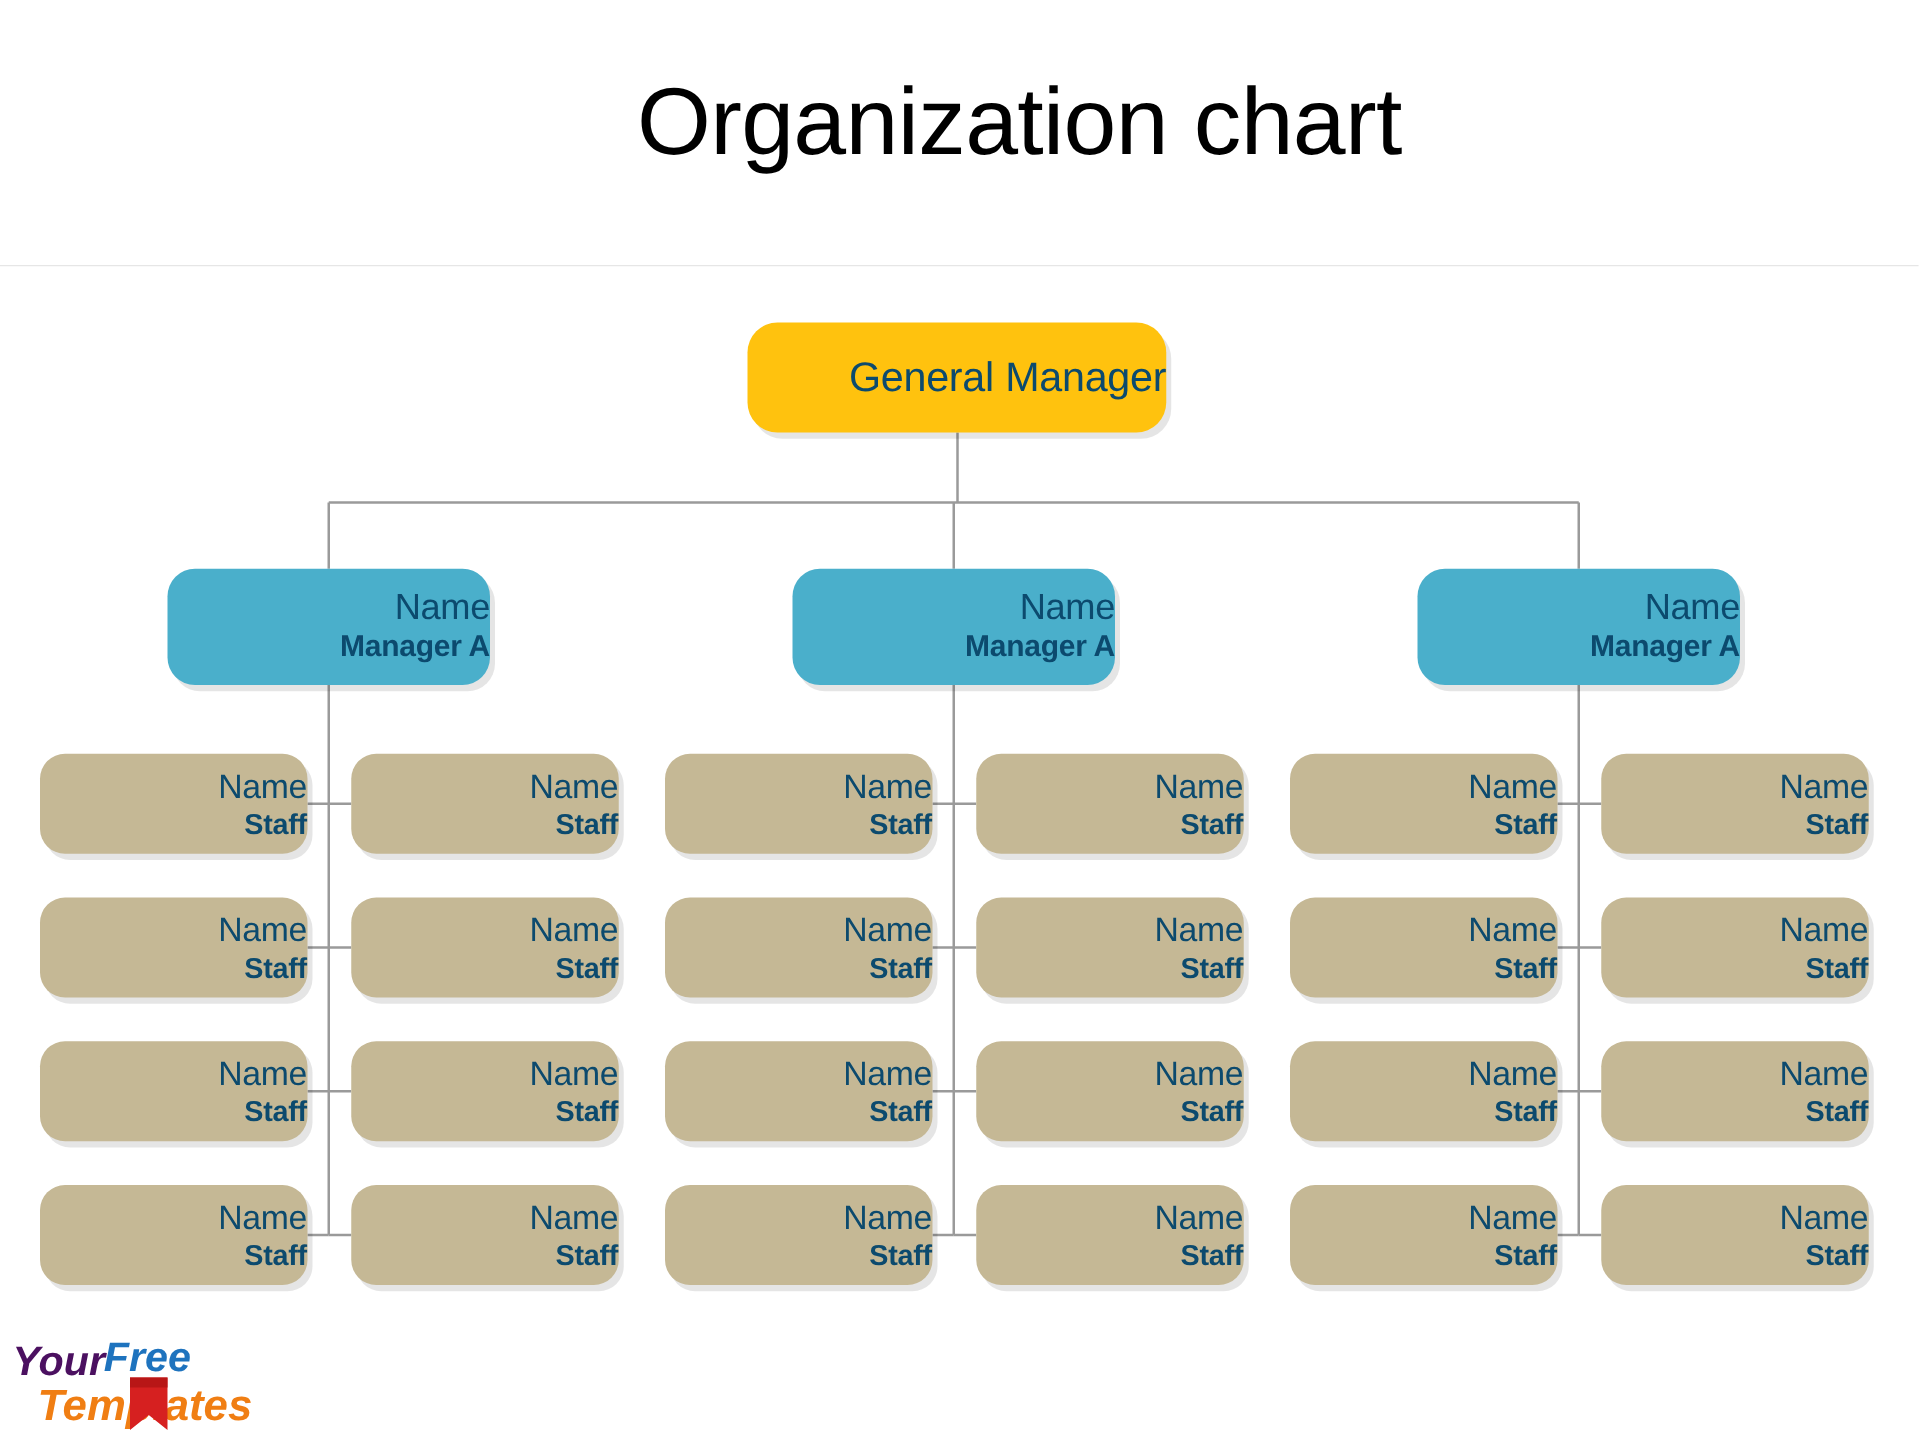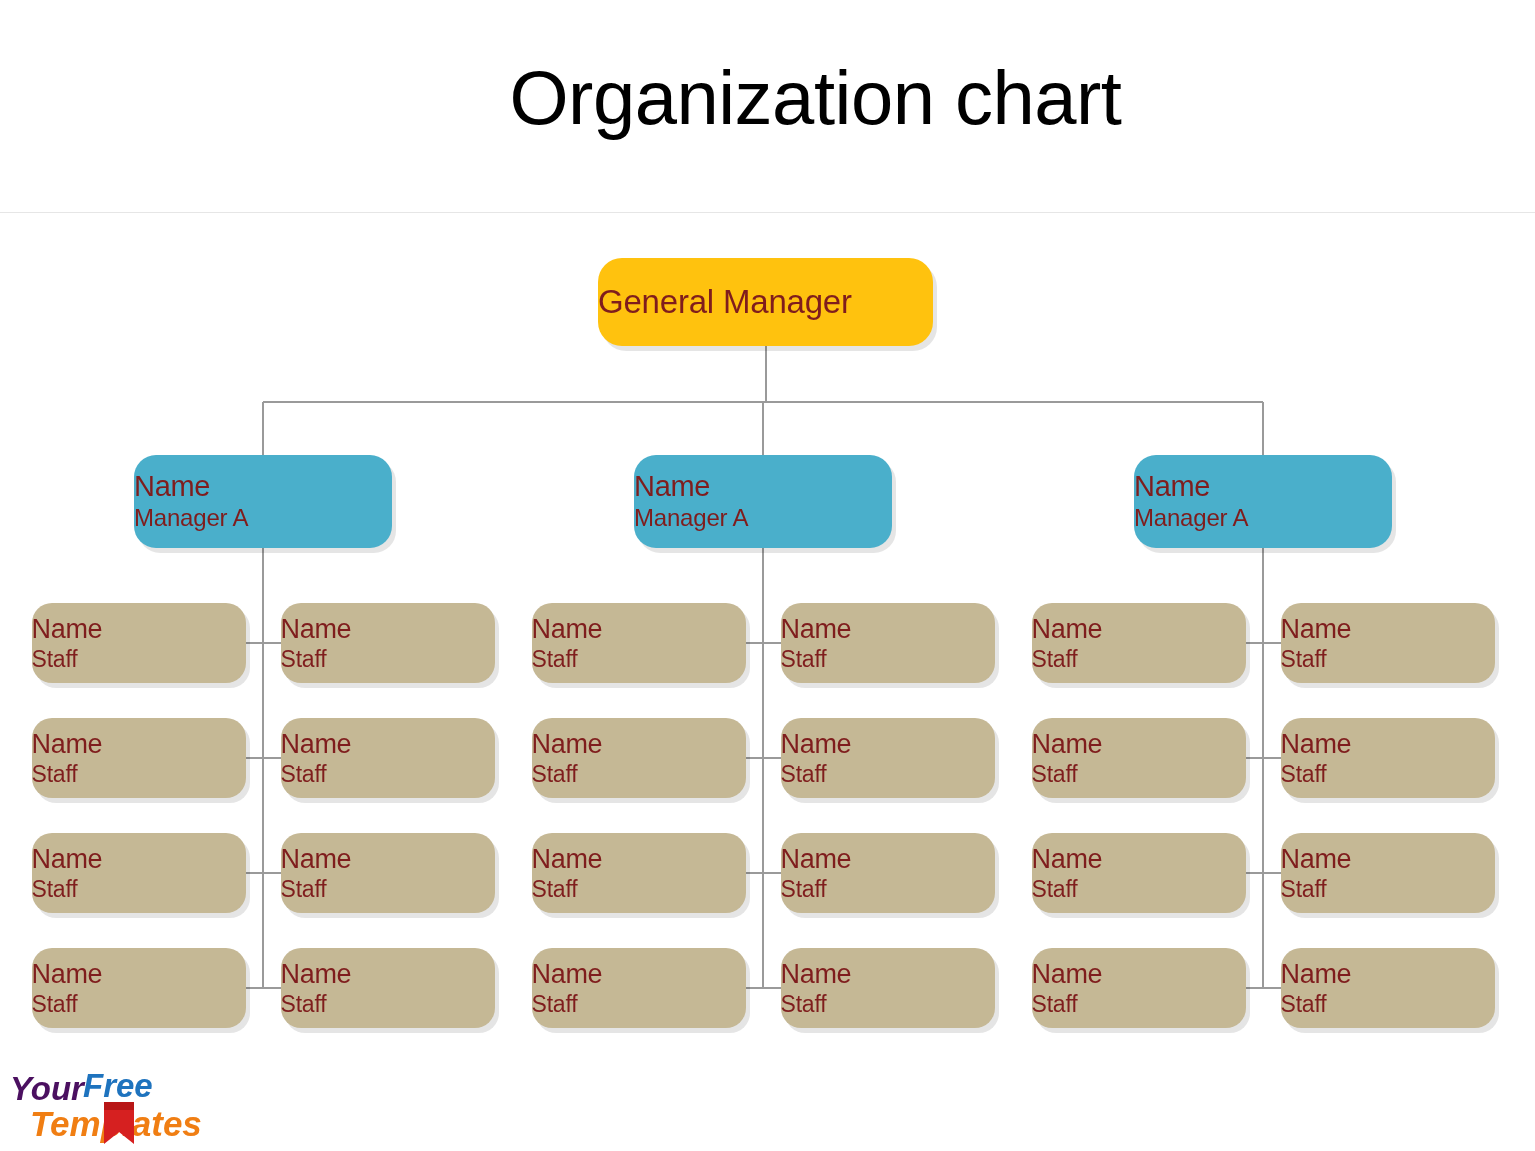--- a/index.html
+++ b/index.html
@@ -75,24 +75,24 @@
     height: 1151px;
     z-index: 2;
   }
 
   .node {
     position: absolute;
     box-sizing: border-box;
     border-radius: 22px;
     display: flex;
     flex-direction: column;
-    align-items: flex-start;
+    align-items: flex-end;
     justify-content: center;
     text-align: center;
-    color: #7f1d1d;
+    color: #0c4a6e;
     box-shadow: 4px 5px 0 0 rgba(0,0,0,0.10);
   }
 
   .node-gm {
     background: #FFC20E;
     border-radius: 24px;
     font-family: "Liberation Sans", "DejaVu Sans", sans-serif;
     font-size: 33px;
     font-weight: 400;
     letter-spacing: -0.2px;
@@ -109,21 +109,21 @@
 
   .node-title {
     font-family: "Liberation Sans", "DejaVu Sans", sans-serif;
     font-weight: normal;
     font-size: 29px;
     line-height: 33px;
     letter-spacing: -0.3px;
   }
   .node-sub {
     font-family: "Liberation Sans", "DejaVu Sans", sans-serif;
-    font-weight: 400;
+    font-weight: 700;
     font-size: 24px;
     line-height: 30px;
     letter-spacing: -0.2px;
   }
   .node-staff .node-title { font-size: 27px; line-height: 31px; }
   .node-staff .node-sub   { font-size: 23px; line-height: 28px; }
 
   
   #footer {
     position: absolute;

